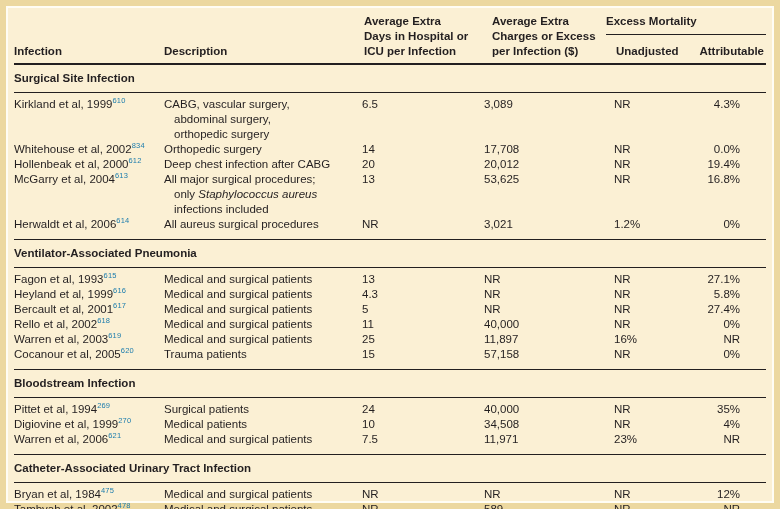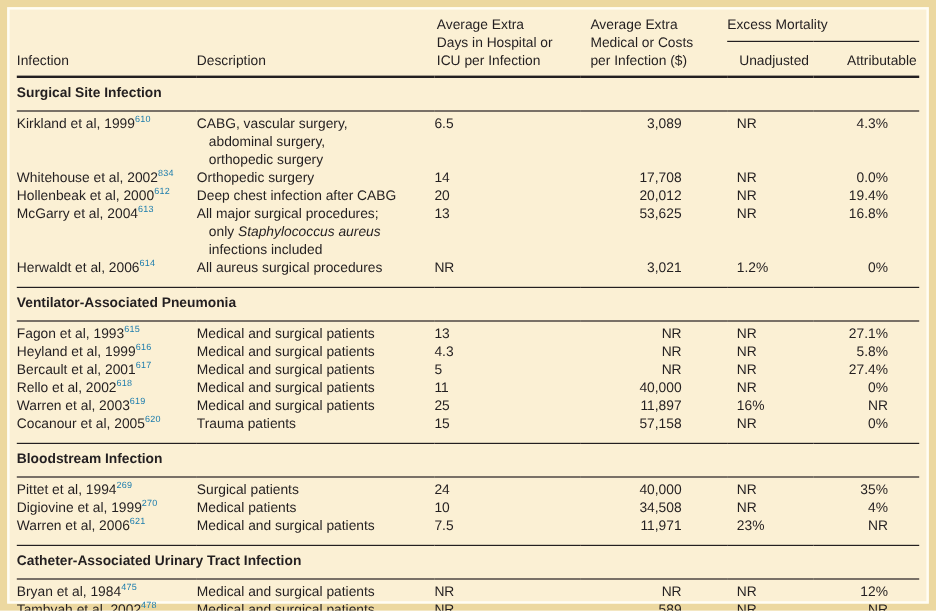--- a/index.html
+++ b/index.html
@@ -37,21 +37,21 @@
     color: var(--text);
   }
   col.c1 { width: 150px; }
   col.c2 { width: 198px; }
   col.c3 { width: 122px; }
   col.c4 { width: 122px; }
   col.c5 { width: 72px; }
   col.c6 { width: 88px; }
 
   thead th {
-    font-weight: normal;
+    font-weight: bold;
     text-align: left;
     vertical-align: bottom;
     padding: 2px 0 4px 0;
     border-bottom: 2px solid var(--line);
   }
   thead th.h-days { padding-left: 2px; }
   thead th.h-charges { padding-left: 8px; }
   thead th.h-group {
     text-align: left;
     vertical-align: top;
@@ -68,21 +68,21 @@
     border-top: 1.5px solid var(--line);
     border-bottom: 1.5px solid var(--line);
     padding: 6px 0 6px 0;
   }
   tbody tr:last-child td { border-bottom: 2px solid var(--line); }
   tr.first td { padding-top: 4px; }
   tr.last td { padding-bottom: 7px; }
 
   td.c-desc .desc-line.indent { padding-left: 10px; }
   td.c-days { text-align: left; }
-  td.c-charges { text-align: right; padding-right: 38px; }
+  td.c-charges { text-align: left; padding-right: 38px; }
   td.c-unadj { padding-left: 8px; }
   td.c-attr { text-align: right; padding-right: 26px; }
 
   sup.ref {
     color: var(--ref);
     font-size: 7.5px;
     line-height: 0;
     vertical-align: super;
     letter-spacing: 0.2px;
     margin-top: 13px;
@@ -107,21 +107,21 @@
         <tr>
           <th rowspan="2">Infection</th>
           <th rowspan="2">Description</th>
           <th rowspan="2" class="h-days">
             <div>Average Extra</div>
             <div>Days in Hospital or</div>
             <div>ICU per Infection</div>
           </th>
           <th rowspan="2" class="h-charges">
             <div>Average Extra</div>
-            <div>Medical or Costs</div>
+            <div>Charges or Excess</div>
             <div>per Infection ($)</div>
           </th>
           <th colspan="2" class="h-group">Excess Mortality</th>
         </tr>
         <tr>
           <th class="h-unadj">Unadjusted</th>
           <th class="h-attr">Attributable</th>
         </tr>
       </thead>
       <tbody>

